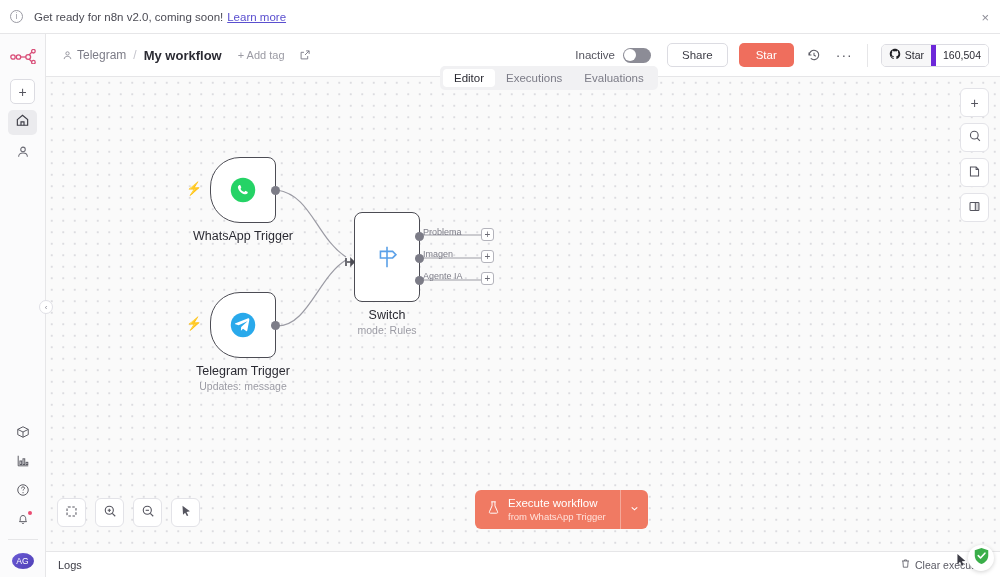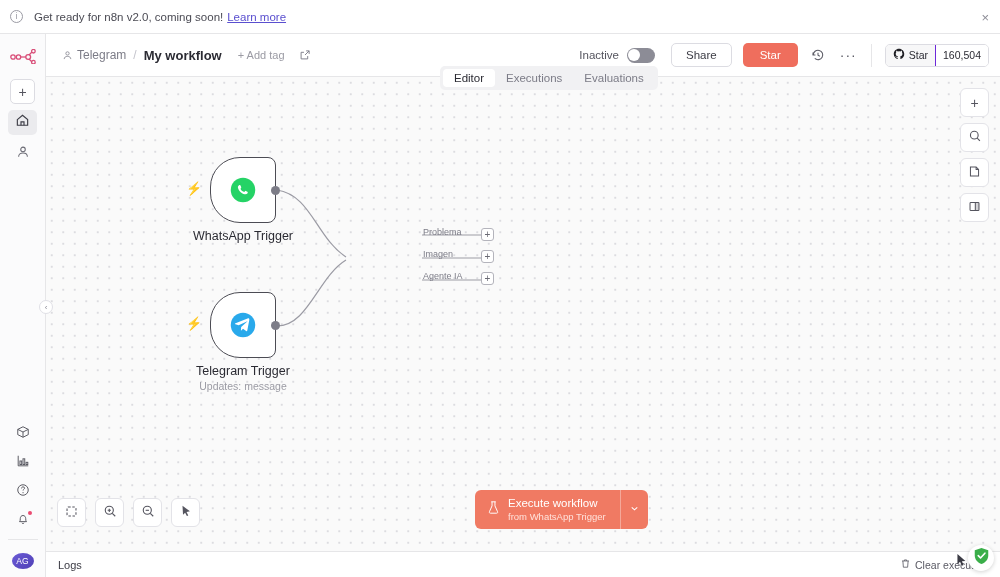--- a/index.html
+++ b/index.html
@@ -100,21 +100,21 @@
     border-radius: 5px; padding: 6px 17px; margin-left: 11px; cursor: pointer;
   }
   .hdr-icon { margin-left: 13px; color: #5a5a64; cursor: pointer; display:flex; align-items:center; }
   .hdr-dots { margin-left: 15px; color: #5a5a64; font-size: 14px; cursor: pointer; letter-spacing:1px; line-height:0.6; }
   .hdr-divider { width: 1px; height: 23px; background: #e6e6e8; margin-left: 14px; }
   .gh-star {
     display: flex; align-items: center; margin-left: 13px; border: 1px solid #dcdce2;
     border-radius: 5px; overflow: hidden; cursor: pointer; height: 23px;
   }
   .gh-left { display: flex; align-items: center; gap: 4px; padding: 0 7px; height: 100%; background: #f7f7f8; font-size: 10.5px; color: #2b2b33; }
-  .gh-count { padding: 0 7px; height: 100%; display: flex; align-items: center; background: #fff; font-size: 10.5px; color: #2b2b33; border-left: 1px solid #6d28d9; }
+  .gh-count { padding: 0 7px; height: 100%; display: flex; align-items: center; background: #fff; font-size: 10.5px; color: #2b2b33; border-left: 5px solid #6d28d9; }
 
   
   .tabs {
     position: absolute; top: 66px; left: 440px; height: 24px;
     background: #f1f1f3; border-radius: 5px; display: flex; align-items: center;
     padding: 3px; z-index: 12;
   }
   .tab { font-size: 11.5px; color: #7c7c87; padding: 3px 11px; border-radius: 4px; cursor: pointer; }
   .tab.active { background: #fff; color: #2b2b33; }
 
@@ -375,20 +375,42 @@
           </svg>
         </div>
         <span class="dot" style="right:-5px; top:28px;"></span>
       </div>
       <div class="node-caption">
         <div class="node-title">Telegram Trigger</div>
         <div class="node-sub">Updates: message</div>
       </div>
     </div>
 
+    <div class="node-wrap" style="left:308px; top:135px;">
+      <span class="in-arrow" style="left:-9px; top:41px;">
+        <svg width="10" height="10" viewBox="0 0 10 10">
+            <path d="M1 1 L1 9 M2 5 L9 5 M6 2 L9 5 L6 8 Z" stroke="#4c4c54" stroke-width="1.6" fill="#4c4c54"></path>
+          </svg>
+      </span>
+      <div class="node-box node-regular">
+        <div class="node-icon">
+          <svg width="30" height="30" viewBox="0 0 32 32" fill="none" stroke="#5aa0e8" stroke-width="1.7">
+            <path d="M16 5 V27"></path>
+            <path d="M9 10 H22 L25.5 13.5 L22 17 H9 Z"></path>
+          </svg>
+        </div>
+        <span class="dot" style="right:-5px; top:19px;"></span>
+        <span class="dot" style="right:-5px; top:41px;"></span>
+        <span class="dot" style="right:-5px; top:63px;"></span>
+      </div>
+      <div class="node-caption">
+        <div class="node-title">Switch</div>
+        <div class="node-sub">mode: Rules</div>
+      </div>
+    </div>
 
     <div class="out-label" style="left:377px; top:150px;">Problema</div>
     <div class="out-label" style="left:377px; top:172px;">Imagen</div>
     <div class="out-label" style="left:377px; top:194px;">Agente IA</div>
 
     <div class="plus-btn" style="left:435px; top:151px;">+</div>
     <div class="plus-btn" style="left:435px; top:173px;">+</div>
     <div class="plus-btn" style="left:435px; top:195px;">+</div>
 
     <div class="canvas-controls">

